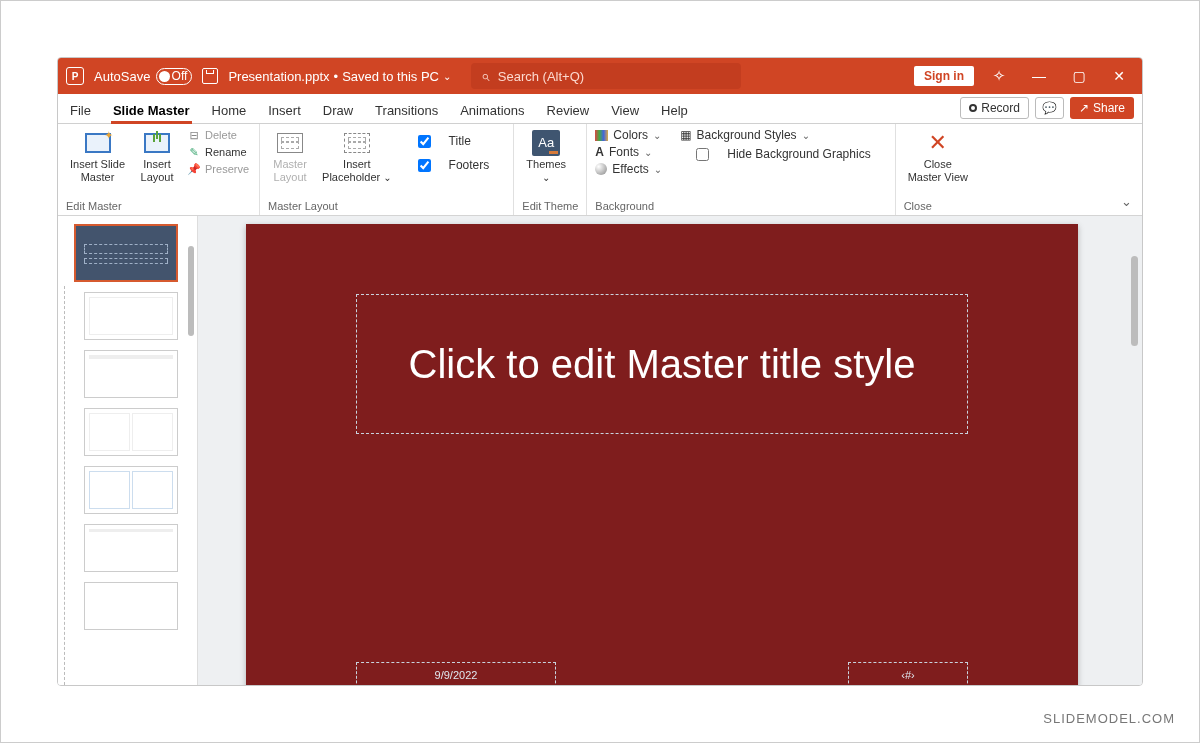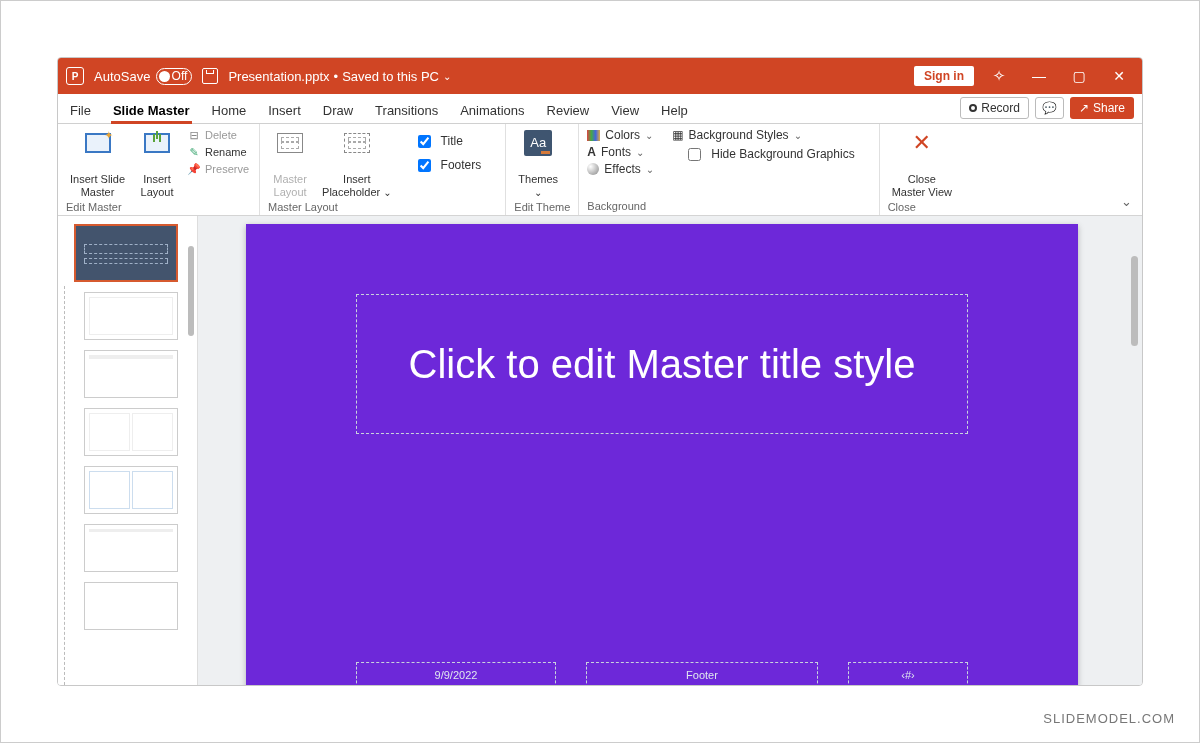--- a/index.html
+++ b/index.html
@@ -31,33 +31,33 @@
 .tabs-right { position:absolute; right:8px; top:3px; display:flex; gap:6px; align-items:center; font-size:12px;}
 .rec-btn { border:1px solid #bbb; border-radius:3px; padding:3px 8px; display:flex; align-items:center; gap:4px;}
 .rec-dot { width:8px; height:8px; border-radius:50%; border:2px solid #333;}
 .cmt-btn { border:1px solid #bbb; border-radius:3px; padding:3px 6px; color:#999;}
 .share-btn { background:#d04524; color:#fff; border-radius:3px; padding:4px 9px; display:flex; align-items:center; gap:4px;}
 
 .ribbon { background:#fff; display:flex; height:92px; border-bottom:1px solid #d4d4d4; font-size:11px; color:#333; position:relative;}
 .group { border-right:1px solid #e0e0e0; padding:4px 8px 2px; display:flex; flex-direction:column; justify-content:space-between;}
 .group-body { display:flex; gap:6px; align-items:flex-start;}
 .group-label { font-size:11px; color:#666; padding:1px 0;}
-.big-btn { display:flex; flex-direction:column; align-items:center; gap:17px; padding:2px 4px; text-align:center; line-height:1.15; cursor:pointer; min-width:44px;}
+.big-btn { display:flex; flex-direction:column; align-items:center; gap:2px; padding:2px 4px; text-align:center; line-height:1.15; cursor:pointer; min-width:44px;}
 .big-btn.disabled { color:#b0b0b0;}
 .ic { width:28px; height:26px; display:flex; align-items:center; justify-content:center;}
 .ic-slide { width:26px; height:20px; border:2px solid #3a78c4; background:#eaf2fb; position:relative;}
 .ic-slide.star::after{content:"✦"; position:absolute; top:-6px; right:-5px; color:#e6a43a; font-size:11px;}
 .ic-slide.plus::after{content:""; position:absolute; top:-4px; left:10px; width:2px; height:8px; background:#5aa33a; box-shadow: -3px 3px 0 0 #5aa33a, 3px 3px 0 0 #5aa33a;}
 .ic-layout { width:26px; height:20px; border:1.5px solid #888; position:relative; background:#fff;}
 .ic-layout::before{content:"";position:absolute;top:3px;left:3px;right:3px;height:4px;border:1px dashed #aaa;}
 .ic-layout::after{content:"";position:absolute;bottom:3px;left:3px;right:3px;height:6px;border:1px dashed #aaa;}
 .small-list { display:flex; flex-direction:column; gap:3px; font-size:11px; color:#999;}
 .small-item { display:flex; align-items:center; gap:4px; padding:1px 2px;}
 .sm-ic { width:14px; height:12px; display:inline-flex; align-items:center; justify-content:center; font-size:11px; color:#888;}
-.chk { display:flex; align-items:center; gap:10px; font-size:12px; color:#333; padding:2px 16px;}
+.chk { display:flex; align-items:center; gap:18px; font-size:12px; color:#333; padding:2px 16px;}
 .chk input { width:13px; height:13px;}
 .ic-theme { width:30px; height:26px; background:#3f5570; border-radius:2px; display:flex; align-items:center; justify-content:center; color:#fff; font-size:13px; position:relative;}
 .ic-theme::after{content:""; position:absolute; right:2px; bottom:2px; width:9px; height:3px; background:#d67a3a;}
 .bg-col { display:flex; flex-direction:column; gap:3px; font-size:12px;}
 .bg-row { display:flex; align-items:center; gap:5px;}
 .color-ic { width:13px; height:11px; background:linear-gradient(90deg,#d44,#4a4,#46d,#da4);}
 .font-ic { font-weight:bold; font-size:12px;}
 .fx-ic { width:12px;height:12px;border-radius:50%;background:radial-gradient(circle at 30% 30%,#fff,#888);}
 .ic-size { width:26px; height:20px; border:2px solid #3a78c4; position:relative;}
 .ic-size::before{content:"";position:absolute;inset:2px;border:1px solid #3a78c4;}
@@ -70,21 +70,21 @@
 .thumb-scroll { position:absolute; right:3px; top:30px; width:6px; height:90px; background:#bcbcbc; border-radius:3px;}
 .thumb { width:94px; margin:0 0 10px 10px; border:1px solid #ccc; background:#fff; position:relative;}
 .thumb.master { border:2px solid #d65a2f; margin-left:0; width:104px; height:58px; background:#43546d;}
 .thumb.child { height:48px;}
 .thumb.master .tline { position:absolute; left:8px; right:8px; top:18px; height:10px; border:1px dashed #9fb0c7;}
 .thumb.master .tline2 { top:32px; height:6px;}
 .thumb.child .mini { position:absolute; inset:4px; }
 .thumb-connector { position:absolute; left:6px; top:70px; bottom:0; width:1px; border-left:1px dashed #bbb;}
 .canvas-wrap { flex:1; position:relative; overflow:hidden;}
 .canvas-scroll { position:absolute; right:4px; top:40px; width:7px; height:90px; background:#bcbcbc; border-radius:4px;}
-.slide { position:absolute; top:8px; left:48px; right:64px; height:470px; background:#6d28d9; box-shadow:0 2px 6px rgba(0,0,0,0.25);}
+.slide { position:absolute; top:8px; left:48px; right:64px; height:470px; background:#7f1d1d; box-shadow:0 2px 6px rgba(0,0,0,0.25);}
 .ph { position:absolute; border:1px dashed #c9d2dd; color:#fff; display:flex; align-items:center; justify-content:center;}
 .ph-title { left:110px; right:110px; top:70px; height:140px; font-size:40px; font-weight:300;}
 .ph-sub { left:110px; right:110px; top:222px; height:110px; font-size:19px; align-items:flex-start; padding-top:10px;}
 .ph-foot { bottom:6px; height:26px; font-size:11px; color:#dfe6ee; padding:0 8px; justify-content:center;}
 .ph-date { left:110px; width:200px;}
 .ph-mid { left:340px; right:260px;}
 .ph-num { right:110px; width:120px;}
 .watermark { position:absolute; right:24px; bottom:16px; font-size:13px; letter-spacing:1px; color:#777;}
 </style>
 </head>
@@ -101,20 +101,24 @@
       <span class="toggle-knob"></span>
       <span class="toggle-label">Off</span>
     </span>
   </div>
   <div class="save-ic"></div>
   <div class="title-text">
     <span>Presentation.pptx</span>
     <span>•</span>
     <span>Saved to this PC</span>
     <span class="chev">⌄</span>
+  </div>
+  <div class="search">
+    <span class="search-ic"></span>
+    <span>Search (Alt+Q)</span>
   </div>
   <div class="spacer"></div>
   <div class="signin">Sign in</div>
   <div class="win-btn pen-ic">✧</div>
   <div class="win-btn">—</div>
   <div class="win-btn">▢</div>
   <div class="win-btn">✕</div>
 </div>
 
 <div class="tabs">
@@ -291,21 +295,20 @@
     <div class="thumb child">
             <div class="mini" style="border-top:3px solid #eee"></div>
           </div>
     <div class="thumb child"></div>
     <div class="thumb-scroll"></div>
   </div>
   <div class="canvas-wrap">
     <div class="slide">
       <div class="ph ph-title">Click to edit Master title style</div>
       <div class="ph ph-foot ph-date">9/9/2022</div>
-      <div class="ph ph-foot ph-mid">Footer</div>
       <div class="ph ph-foot ph-num">‹#›</div>
     </div>
     <div class="canvas-scroll"></div>
   </div>
 </div>
 
 </div>
 <div class="watermark">SLIDEMODEL.COM</div>
 </div>
 

